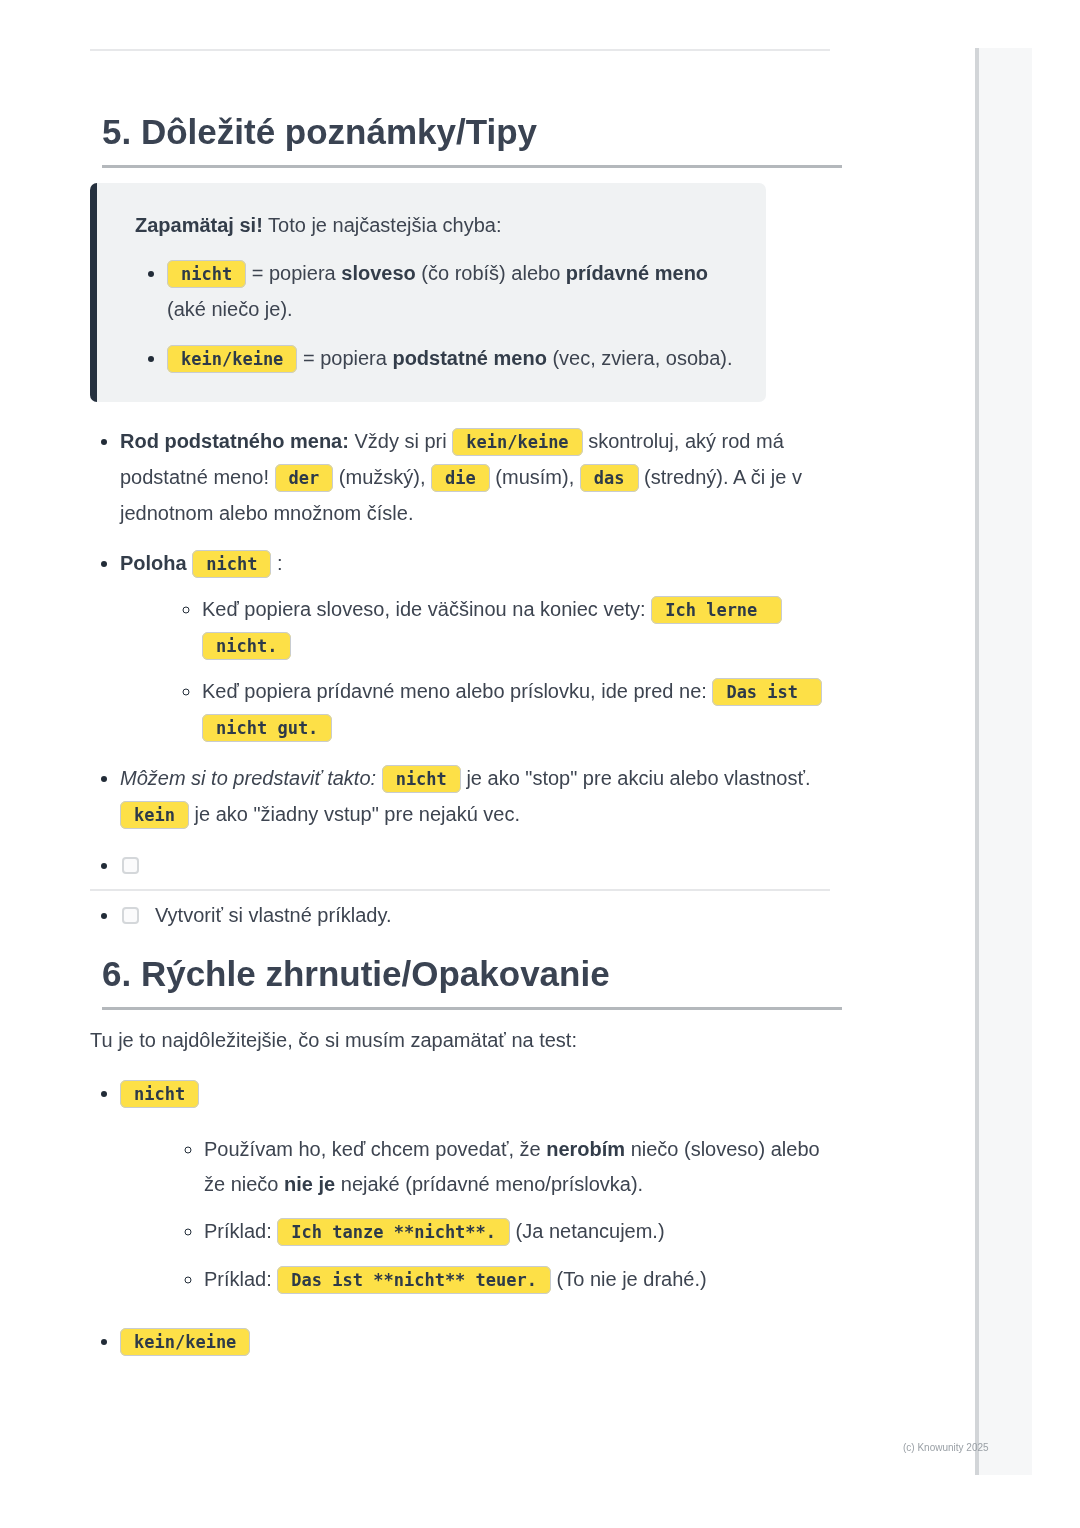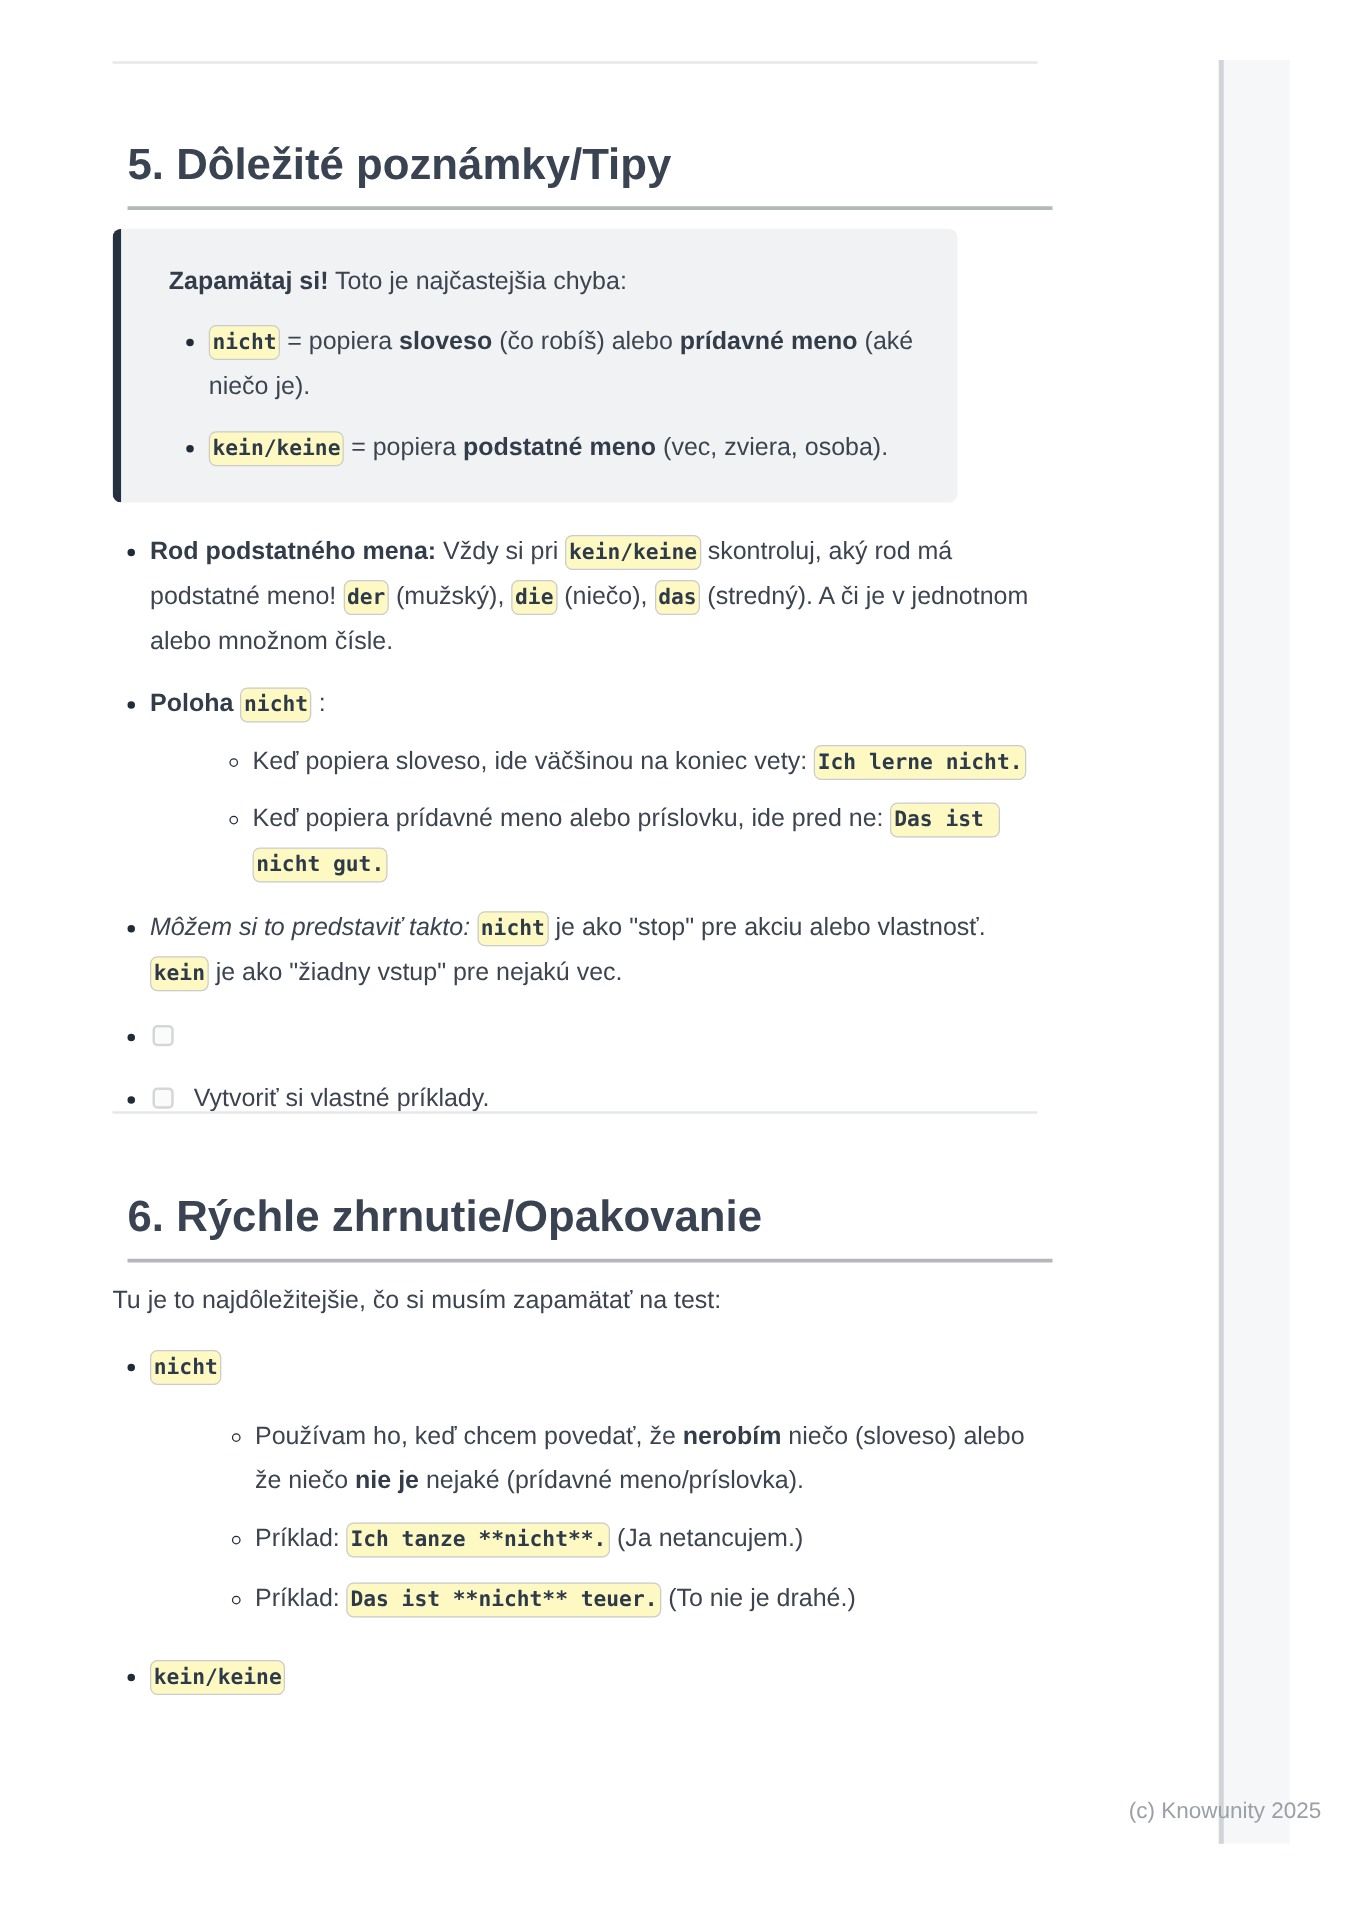--- a/index.html
+++ b/index.html
@@ -44,61 +44,61 @@
   }
   .intro-6 { position:absolute; left:90px; top:1023px; width:740px; margin:0; }
   .list-6 { position:absolute; left:90px; top:1076px; width:740px; }
   .list-6 > ul.l1 > li { margin-bottom:26px; }
   .list-6 ul.l2 { margin-top:20px; padding-left:40px; }
   .list-6 ul.l2 > li { margin-bottom:12px; }
 
   .chip {
     font-family:"DejaVu Sans Mono","Liberation Mono",monospace;
     font-weight:700; font-size:17px; color:#2d3a49;
-    background:#fef9c3; border:1px solid #c8ccd1; border-radius:6px;
-    padding:3px 2px; white-space:pre-wrap;
+    background:#fde047; border:1px solid #c8ccd1; border-radius:6px;
+    padding:3px 13px; white-space:pre-wrap;
     box-decoration-break:clone; -webkit-box-decoration-break:clone;
   }
   .bold { font-weight:700; color:#333d4a; }
   .italic { font-style:italic; }
 
   .checkbox {
     display:inline-block; width:17px; height:17px; box-sizing:border-box;
     border:2px solid #d4d7da; border-radius:4px; background:#fbfbfc;
     margin:0 16px 0 2px; vertical-align:-2px;
   }
 
   .page-edge {
     position:absolute; left:975px; top:48px; width:57px; height:1427px;
     box-sizing:border-box; background:#f6f7f8; border-left:4px solid #d2d5d8;
   }
   .copyright {
     position:absolute; left:903px; top:1438px; z-index:2;
-    font-size:18px; line-height:20px; color:#9aa0a6; white-space:nowrap;
+    font-size:10px; line-height:20px; color:#9aa0a6; white-space:nowrap;
   }
 </style>
 </head>
 <body>
 
 <div class="top-rule"></div>
 
 <h2 id="heading-5">5. Dôležité poznámky/Tipy</h2>
 
 <div class="callout">
   <p><span class="bold">Zapamätaj si!</span><span> Toto je najčastejšia chyba:</span></p>
   <ul>
     <li><span><code class="chip">nicht</code><span> = popiera </span><span class="bold">sloveso</span><span> (čo robíš) alebo </span><span class="bold">prídavné meno</span><span> (aké niečo je).</span></span></li>
     <li><span><code class="chip">kein/keine</code><span> = popiera </span><span class="bold">podstatné meno</span><span> (vec, zviera, osoba).</span></span></li>
   </ul>
 </div>
 
 <div class="list-5">
   <ul class="l1">
     <li>
-      <span><span class="bold">Rod podstatného mena:</span><span> Vždy si pri </span><code class="chip">kein/keine</code><span> skontroluj, aký rod má podstatné meno! </span><code class="chip">der</code><span> (mužský), </span><code class="chip">die</code><span> (niečo), </span><code class="chip">das</code><span> (stredný). A či je v jednotnom alebo množnom čísle.</span></span>
+      <span><span class="bold">Rod podstatného mena:</span><span> Vždy si pri </span><code class="chip">kein/keine</code><span> skontroluj, aký rod má podstatné meno! </span><code class="chip">der</code><span> (mužský), </span><code class="chip">die</code><span> (musím), </span><code class="chip">das</code><span> (stredný). A či je v jednotnom alebo množnom čísle.</span></span>
     </li>
     <li>
       <span><span class="bold">Poloha</span><span> </span><code class="chip">nicht</code><span> :</span></span>
       <ul class="l2">
         <li><span><span>Keď popiera sloveso, ide väčšinou na koniec vety: </span><code class="chip">Ich lerne nicht.</code></span></li>
         <li><span><span>Keď popiera prídavné meno alebo príslovku, ide pred ne: </span><code class="chip">Das ist nicht gut.</code></span></li>
       </ul>
     </li>
     <li>
       <span><span class="italic">Môžem si to predstaviť takto:</span><span> </span><code class="chip">nicht</code><span> je ako "stop" pre akciu alebo vlastnosť. </span><code class="chip">kein</code><span> je ako "žiadny vstup" pre nejakú vec.</span></span>

